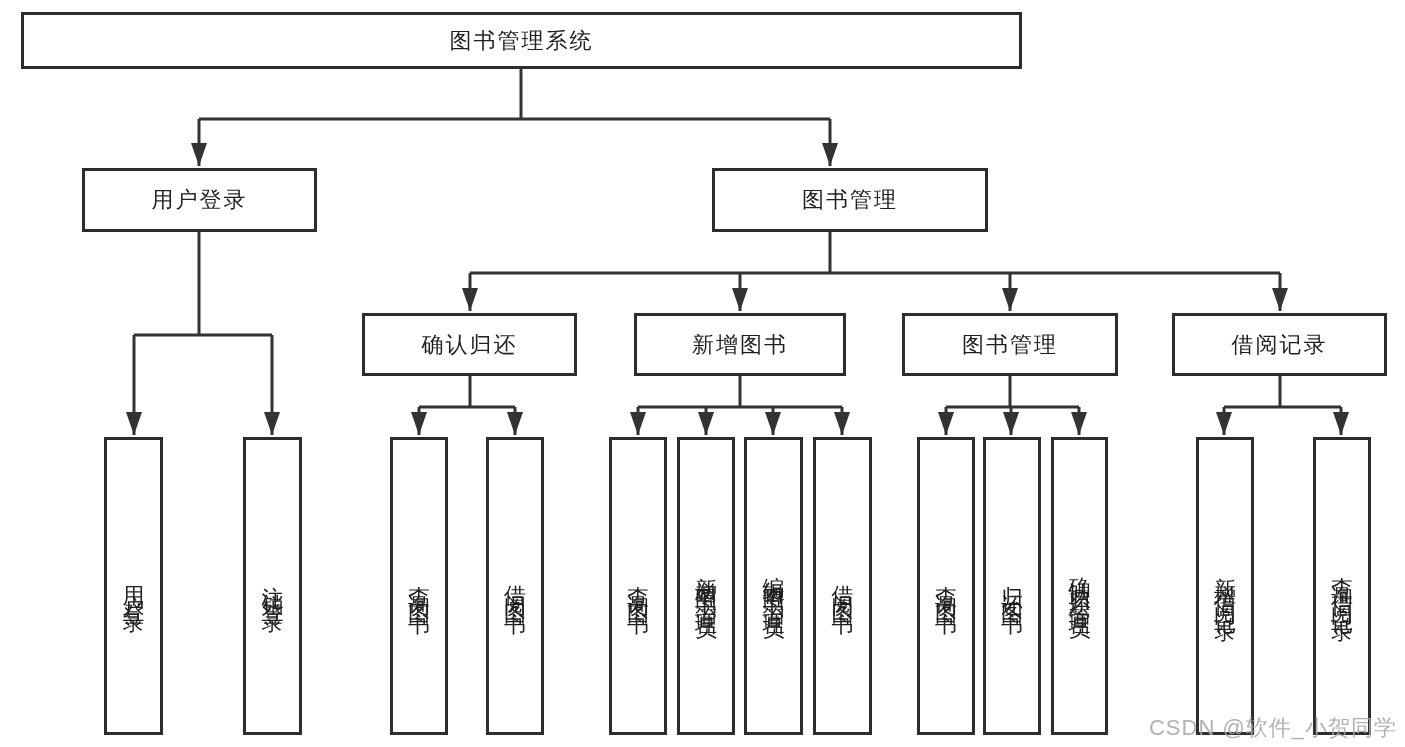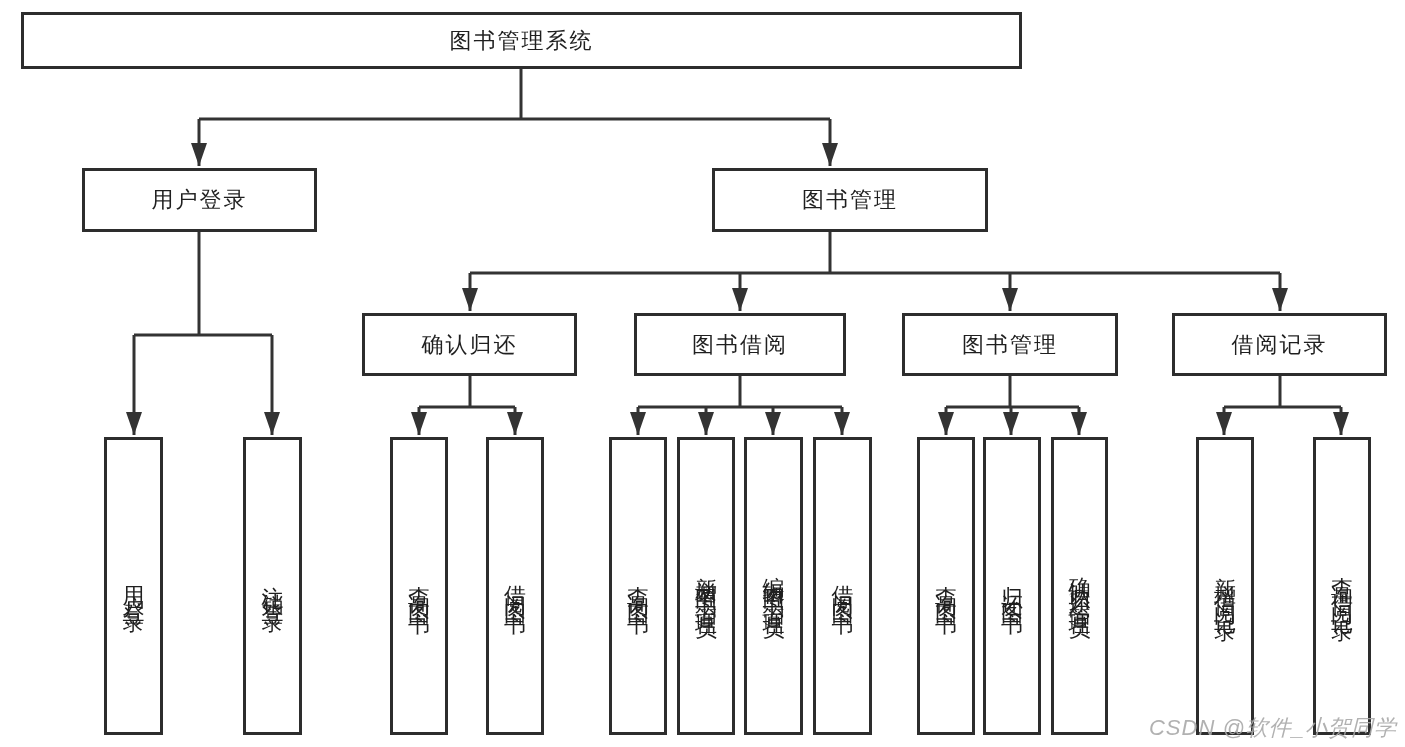--- a/index.html
+++ b/index.html
@@ -46,21 +46,20 @@
   }
   .watermark {
     position: absolute;
     right: 8px;
     bottom: 4px;
     font-size: 22px;
     color: rgba(168,168,168,0.9);
     letter-spacing: 1px;
     white-space: nowrap;
     z-index: 5;
-    font-style: italic;
   }
 </style>
 </head>
 <body>
 
 <div class="canvas">
 
   <svg class="wires" viewBox="0 0 1405 747" xmlns="http://www.w3.org/2000/svg">
     <defs>
       <marker id="arr" markerUnits="userSpaceOnUse" markerWidth="26" markerHeight="20" viewBox="0 0 26 20" refX="24" refY="10" orient="auto">
@@ -124,21 +123,21 @@
     <span class="lbl">用户登录</span>
   </div>
   <div class="node" style="left:712px;top:168px;width:276px;height:64px">
     <span class="lbl">图书管理</span>
   </div>
 
   <div class="node" style="left:362px;top:313px;width:215px;height:63px">
     <span class="lbl">确认归还</span>
   </div>
   <div class="node" style="left:634px;top:313px;width:212px;height:63px">
-    <span class="lbl">图书借阅</span>
+    <span class="lbl">新增图书</span>
   </div>
   <div class="node" style="left:902px;top:313px;width:216px;height:63px">
     <span class="lbl">图书管理</span>
   </div>
   <div class="node" style="left:1172px;top:313px;width:215px;height:63px">
     <span class="lbl">借阅记录</span>
   </div>
 
   <div class="node leaf" style="left:104px;top:437px;width:59px;height:298px">
     <span class="lbl">用户登录</span>

